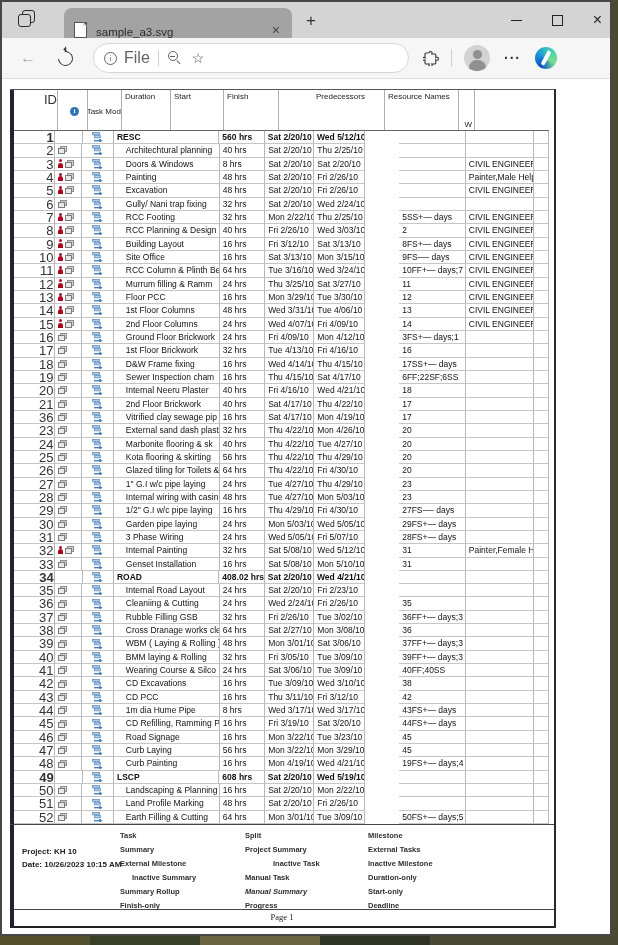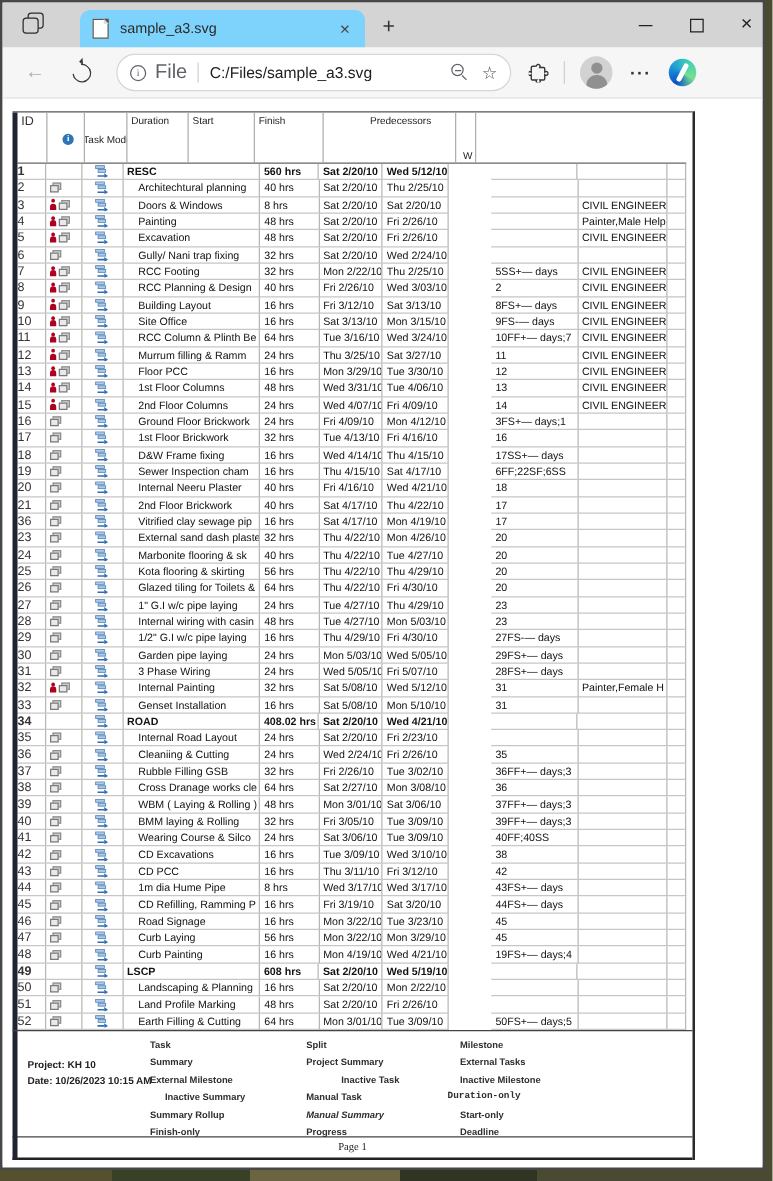--- a/index.html
+++ b/index.html
@@ -9,21 +9,21 @@
     background:repeating-linear-gradient(90deg,#55512f 0 90px,#384026 90px 200px,#6b6440 200px 320px,#2f3522 320px 430px,#4a4a33 430px 618px);
   }
   .frame{position:absolute;left:0;top:0;width:608px;height:932px;border:2px solid #474747;background:#fff;overflow:hidden;}
 
   
   .tabbar{height:36px;background:#d4d4d4;position:relative;}
   .ws-icon{position:absolute;left:16px;top:8px;width:17px;height:17px;}
   .ws-icon .sq{position:absolute;border:1.6px solid #2b2b2b;border-radius:3px;width:11px;height:11px;background:transparent;}
   .ws-icon .sq.a{left:4px;top:0;}
   .ws-icon .sq.b{left:0;top:4px;background:#d4d4d4;}
-  .tab{position:absolute;left:62px;top:6px;width:228px;height:30px;background:#7dd3fc;border-radius:8px 8px 0 0;display:flex;align-items:center;padding:0 10px;box-sizing:border-box;}
+  .tab{position:absolute;left:62px;top:6px;width:228px;height:30px;background:#a3a3a3;border-radius:8px 8px 0 0;display:flex;align-items:flex-end;padding:0 10px;box-sizing:border-box;}
   .fileicon{width:11px;height:14px;border:1.2px solid #555;background:#fff;position:relative;margin-right:9px;flex:none;}
   .fileicon::after{content:'';position:absolute;right:-1px;top:-1px;width:0;height:0;border-left:4px solid #555;border-top:4px solid #d9d9d9;transform:rotate(180deg);}
   .tabtitle{font-size:11.5px;color:#2b2b2b;flex:1;white-space:nowrap;overflow:hidden;}
   .tabclose{font-size:14px;color:#444;padding:0 2px;cursor:default;}
   .newtab{position:absolute;left:304px;top:10px;font-size:17px;color:#333;line-height:17px;}
   .wctrls{position:absolute;right:8px;top:0;height:36px;display:flex;align-items:center;gap:30px;}
   .wmin{width:11px;height:0;border-top:1.4px solid #222;display:inline-block;}
   .wmax{width:9px;height:9px;border:1.3px solid #222;display:inline-block;}
   .wclose{font-size:16px;color:#222;line-height:16px;}
 
@@ -53,21 +53,21 @@
 
   
   .content{position:relative;height:853px;background:#fff;}
   .page{position:absolute;left:8px;top:10px;width:546px;border-top:1px solid #555;border-right:2px solid #2a2a2a;box-sizing:border-box;}
   .page::before{content:'';position:absolute;left:0;top:0;bottom:0;width:4px;background:#1f2430;}
   .ptable{margin-left:4px;width:535px;}
   .thead{display:flex;height:40px;border-bottom:1px solid #666;font-size:8px;color:#222;}
   .thead>div{box-sizing:border-box;border-right:1px solid #aeaeae;padding:2px 0 0 3px;overflow:hidden;white-space:nowrap;position:relative;}
   .trow{display:flex;height:13.33px;font-size:8.5px;color:#111;line-height:13px;}
   .trow>div{box-sizing:border-box;border-right:1px solid #b8b8b8;border-bottom:1px solid #c6c6c6;overflow:hidden;white-space:nowrap;}
-  .c-id{width:24px;text-align:left;font-size:10px;color:#333;}
+  .c-id{width:44px;text-align:right;font-size:13px;color:#333;}
   .c-ind{width:30px;display:flex;align-items:center;gap:2px;padding-left:3px;}
   .c-mode{width:34px;display:flex;align-items:center;justify-content:center;}
   .c-name{width:114px;padding-left:3px;}
   .c-dur{width:49px;padding-left:3px;}
   .c-start{width:53px;padding-left:3px;}
   .c-fin{width:55px;padding-left:3px;}
   .c-pred{width:72px;padding-left:3px;margin-left:34px;}
   .c-res{width:74px;padding-left:3px;}
   .c-w{width:16px;border-right:1px solid #aeaeae;}
   .thead .c-w span{position:absolute;bottom:1px;right:2px;font-size:8px;}
@@ -112,21 +112,20 @@
     </div>
   </div>
 
   <div class="navbar">
     <span class="backarrow">←</span>
     <span class="reload"></span>
     <div class="pill">
       <span class="pinfo">i</span>
       <span class="plabel">File</span>
       <span class="pdiv"></span>
-      <span class="purl">C:/Files/sample_a3.svg</span>
       <span class="zoomout">
         <span class="lens"></span>
           <span class="hdl"></span>
           <span class="min"></span>
       </span>
       <span class="star">☆</span>
     </div>
     <svg class="ext-icon" viewBox="0 0 16 16">
       <path d="M6 2.8 q1-2.2 2.6-.8 q.8.8.2 2 h3 a1 1 0 0 1 1 1 v2.6 q2.2-1 2.6.8 q.3 1.6-1.4 1.8 q-.8.05-1.2-.4 v3.2 a1 1 0 0 1-1 1 h-3 q1 1.6-.5 2.3 q-1.6.7-2.3-1 q-.2-.7.3-1.3 h-3.3 a1 1 0 0 1-1-1 v-3 q-2 .9-2.5-.8 q-.4-1.7 1.3-1.9 q.7 0 1.2.5 v-3.8 a1 1 0 0 1 1-1z" fill="none" stroke="#333" stroke-width="1.1"></path>
     </svg>
@@ -142,20 +141,21 @@
         <div class="thead">
           <div class="c-id">ID</div>
           <div class="c-ind">
               <span class="hdr-info-icon">i</span>
             </div>
           <div class="c-mode">Task Mode</div>
           <div class="c-dur">Duration</div>
           <div class="c-start">Start</div>
           <div class="c-fin">Finish</div>
           <div class="c-pred">Predecessors</div>
+          <div class="c-res">Resource Names</div>
           <div class="c-w">
               <span>W</span>
             </div>
         </div>
         <div id="rows">
             <div class="trow bold">
               <div class="c-id">1</div>
               <div class="c-ind"></div>
               <div class="c-mode">
                 <svg width="11" height="10" viewBox="0 0 11 10">
@@ -1267,21 +1267,21 @@
           <div class="lg-item" style="left: 110px; top: 76px;">Finish-only</div>
           <div class="lg-item" style="left: 235px; top: 6px;">Split</div>
           <div class="lg-item" style="left: 235px; top: 20px;">Project Summary</div>
           <div class="lg-item" style="left: 235px; top: 34px; margin-left: 28px;">Inactive Task</div>
           <div class="lg-item" style="left: 235px; top: 48px;">Manual Task</div>
           <div class="lg-item" style="left: 235px; top: 62px; font-style: italic;">Manual Summary</div>
           <div class="lg-item" style="left: 235px; top: 76px;">Progress</div>
           <div class="lg-item" style="left: 358px; top: 6px;">Milestone</div>
           <div class="lg-item" style="left: 358px; top: 20px;">External Tasks</div>
           <div class="lg-item" style="left: 358px; top: 34px;">Inactive Milestone</div>
-          <div class="lg-item" style="left: 348px; top: 48px; font-family: Liberation Mono, monospace;">Duration-only</div>
+          <div class="lg-item" style="left: 358px; top: 48px;">Duration-only</div>
           <div class="lg-item" style="left: 358px; top: 62px;">Start-only</div>
           <div class="lg-item" style="left: 358px; top: 76px;">Deadline</div>
         </div>
 
       <div class="pagefoot">Page 1</div>
     </div>
   </div>
 </div>
 
 </body></html>

